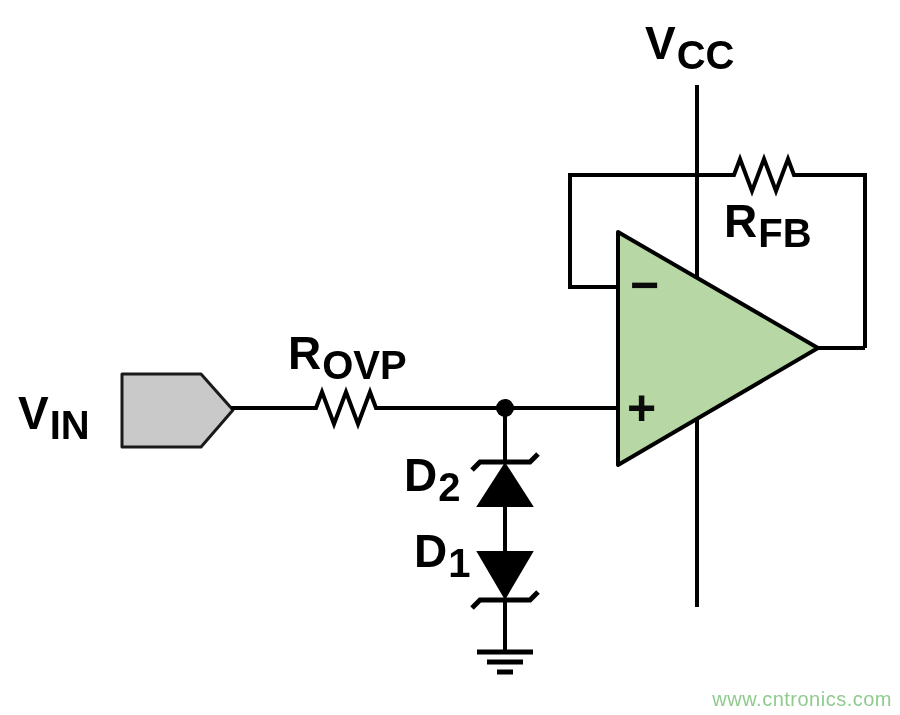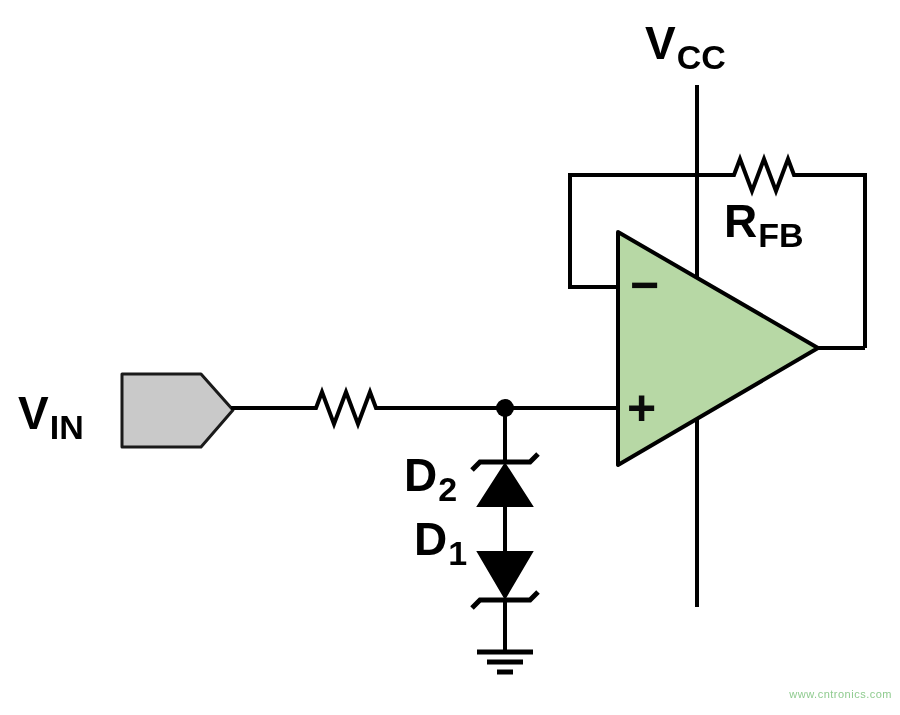--- a/index.html
+++ b/index.html
@@ -6,28 +6,28 @@
   .stage{
     position:relative;width:900px;height:715px;background:#fff;
     font-family:"Liberation Sans",sans-serif;overflow:hidden;
   }
   .stage svg{position:absolute;left:0;top:0;}
   .lbl{
     position:absolute;font-weight:bold;color:#000;
     white-space:nowrap;line-height:1;z-index:2;
   }
   .lbl .main{font-size:46px;}
-  .lbl .sub{font-size:34px;position:relative;top:10px;margin-left:1px;}
+  .lbl .sub{font-size:40px;position:relative;top:10px;margin-left:1px;}
   .sign{
     position:absolute;font-weight:bold;font-size:50px;color:#0a0a0a;
     line-height:1;z-index:2;
   }
   .watermark{
     position:absolute;left:600px;top:688px;width:292px;text-align:right;
-    font-size:11px;color:#8fcb8f;z-index:2;letter-spacing:0.5px;
+    font-size:20px;color:#8fcb8f;z-index:2;letter-spacing:0.5px;
   }
 </style>
 </head>
 <body>
 
 <div class="stage">
 
   <svg width="900" height="715" viewBox="0 0 900 715">
 
     <line x1="697" y1="85" x2="697" y2="278" stroke="#000" stroke-width="4"></line>
@@ -71,26 +71,29 @@
   </div>
 
   <div class="lbl" style="left:724px;top:198px">
     <span class="main">R</span><span class="sub">FB</span>
   </div>
 
   <div class="lbl" style="left:18px;top:390px">
     <span class="main">V</span><span class="sub">IN</span>
   </div>
 
+  <div class="lbl" style="left:288px;top:330px">
+    <span class="main">R</span><span class="sub">OVP</span>
+  </div>
 
   <div class="lbl" style="left:404px;top:452px">
     <span class="main">D</span><span class="sub">2</span>
   </div>
 
-  <div class="lbl" style="left:414px;top:516px">
+  <div class="lbl" style="left:414px;top:528px">
     <span class="main">D</span><span class="sub">1</span>
   </div>
 
 
   <div class="sign" style="left:630px;top:260px">−</div>
   <div class="sign" style="left:627px;top:383px">+</div>
 
   <div class="watermark">www.cntronics.com</div>
 
 </div>

